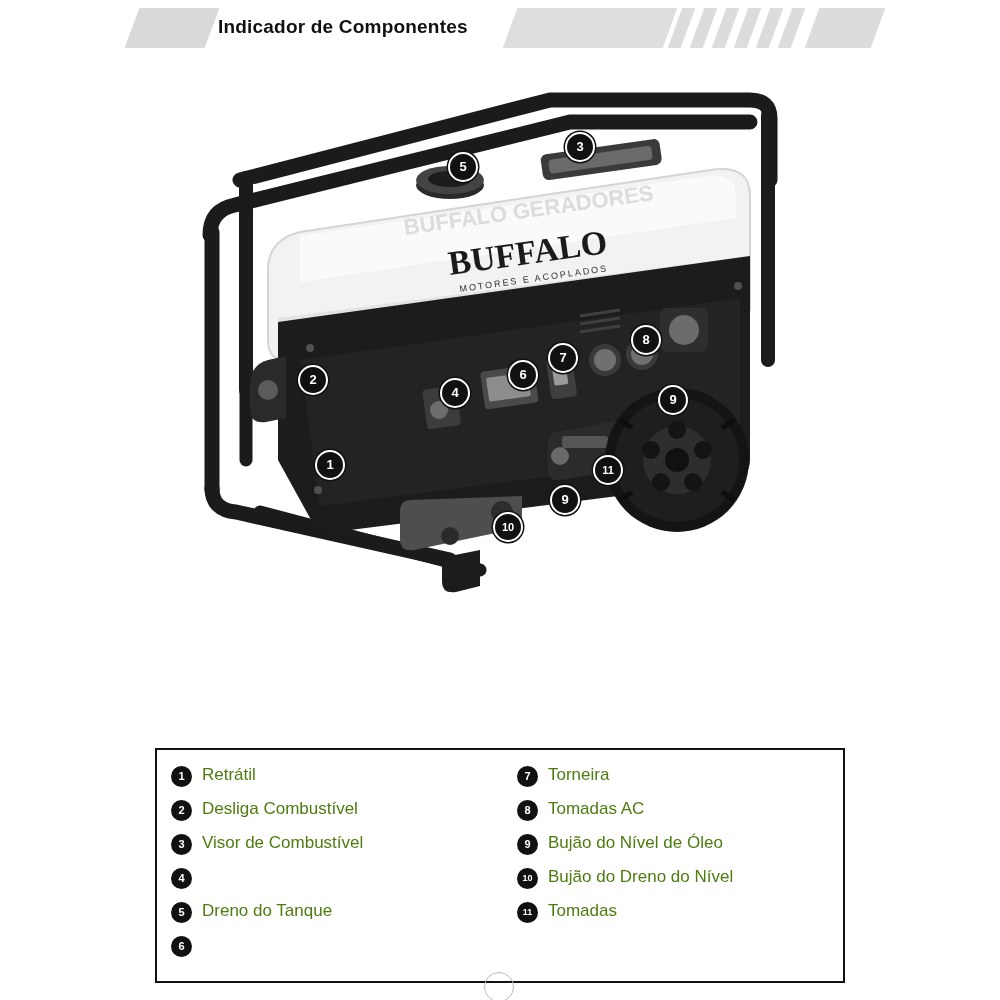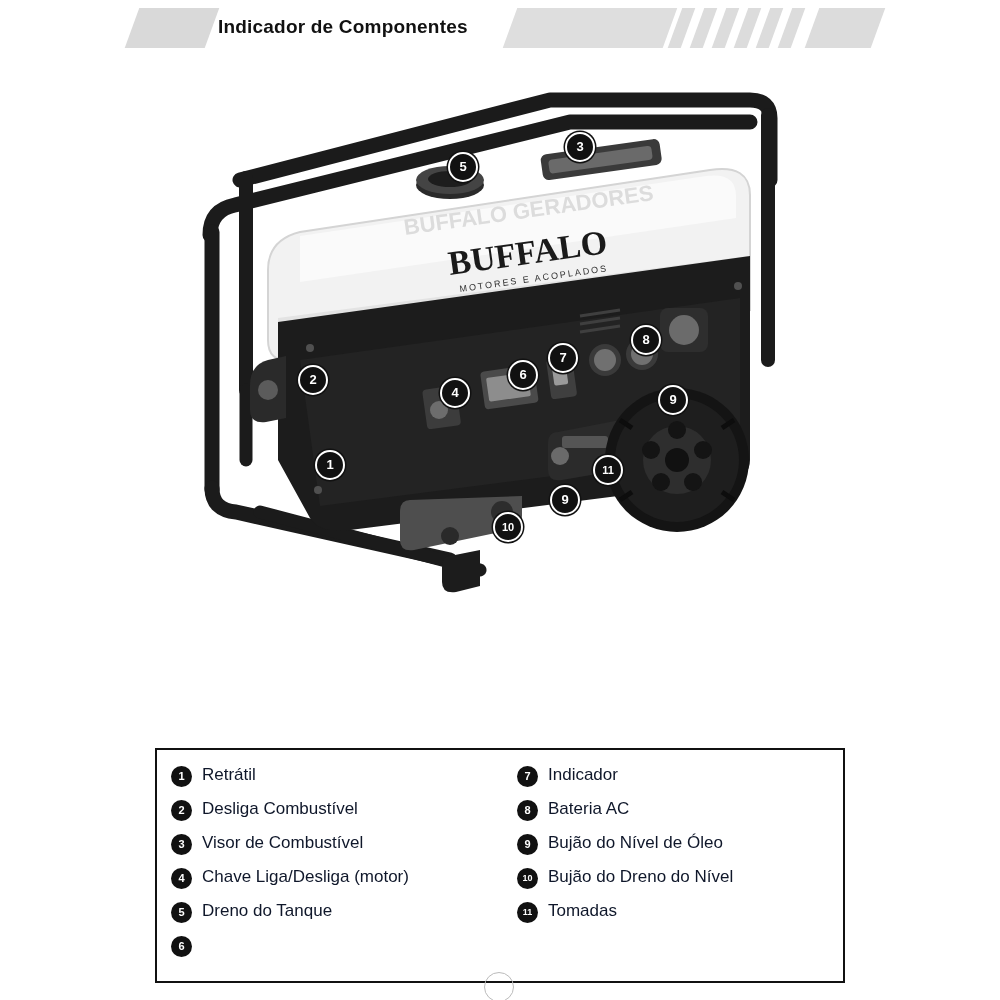--- a/index.html
+++ b/index.html
@@ -139,21 +139,21 @@
     font-size: 11px;
     font-weight: bold;
     line-height: 21px;
     text-align: center;
     margin-right: 10px;
     margin-top: 2px;
   }
   .legend-num.small { font-size: 9px; }
   .legend-text {
     font-size: 17px;
-    color: #0f172a;
+    color: #4d7c0f;
     line-height: 1.25;
   }
   .legend-text .sub {
     font-size: 13.5px;
   }
 
   .page-footer-circle {
     position: absolute;
     left: 484px;
     top: 972px;
@@ -314,44 +314,43 @@
       <div class="legend-text"><span>Desliga Combustível</span></div>
     </div>
 
     <div class="legend-item">
       <div class="legend-num">3</div>
       <div class="legend-text"><span>Visor de Combustível</span></div>
     </div>
 
     <div class="legend-item">
       <div class="legend-num">4</div>
-      <div class="legend-text"><span>Chave Liga/Desliga (motor)</span></div>
     </div>
 
     <div class="legend-item">
       <div class="legend-num">5</div>
       <div class="legend-text"><span>Dreno do Tanque</span></div>
     </div>
 
     <div class="legend-item">
       <div class="legend-num">6</div>
     </div>
 
   </div>
 
   <div class="legend-col right">
 
     <div class="legend-item">
       <div class="legend-num">7</div>
-      <div class="legend-text"><span>Indicador</span></div>
+      <div class="legend-text"><span>Torneira</span></div>
     </div>
 
     <div class="legend-item">
       <div class="legend-num">8</div>
-      <div class="legend-text"><span>Bateria AC</span></div>
+      <div class="legend-text"><span>Tomadas AC</span></div>
     </div>
 
     <div class="legend-item">
       <div class="legend-num">9</div>
       <div class="legend-text"><span>Bujão do Nível de Óleo</span></div>
     </div>
 
     <div class="legend-item">
       <div class="legend-num small">10</div>
       <div class="legend-text"><span>Bujão do Dreno do Nível</span></div>

